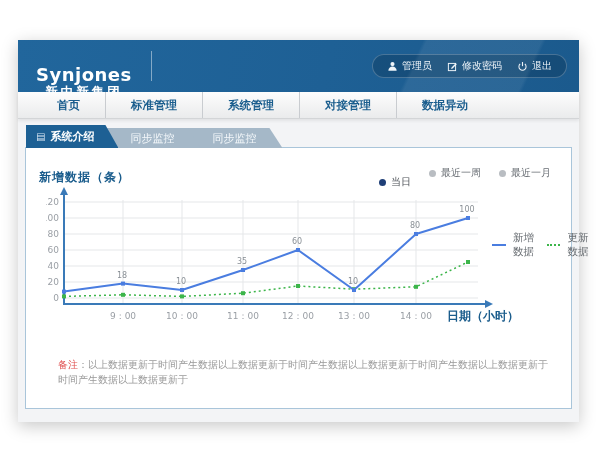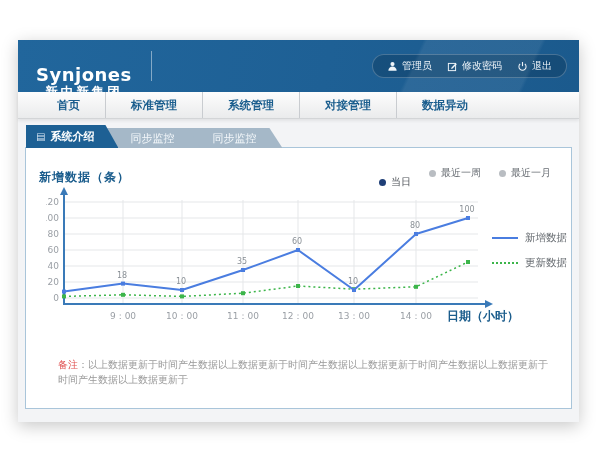--- a/index.html
+++ b/index.html
@@ -39,21 +39,21 @@
   .filter{display:flex;align-items:center;gap:5px;font-size:10px;color:#6a6f75;cursor:pointer;}
   .radio-dot{width:7px;height:7px;border-radius:50%;background:#b9bdc2;}
   .filter.selected .radio-dot{background:#1f3f77;}
   .filter.selected{color:#4a4f55;margin-top:18px;}
 
   .y-label{position:absolute;left:13px;top:21px;font-size:12px;font-weight:bold;color:#1a5c8c;letter-spacing:1px;}
   .x-label{position:absolute;left:421px;top:160px;font-size:12px;font-weight:bold;color:#1a5c8c;}
 
   .chart-svg{position:absolute;left:20px;top:38px;}
 
-  .side-legend{position:absolute;left:466px;top:83px;display:flex;flex-direction:column;gap:11px;}
+  .side-legend{position:absolute;left:466px;top:83px;display:flex;flex-direction:row;gap:11px;}
   .legend-row{display:flex;align-items:center;gap:7px;font-size:10.5px;color:#666b70;cursor:pointer;}
   .legend-line{width:26px;height:0;}
   .legend-line.solid{border-top:2px solid #4a7de0;}
   .legend-line.dotted{border-top:2px dotted #3cb54a;}
 
   .note{position:absolute;left:32px;top:209px;width:492px;font-size:10px;color:#9a9a9a;line-height:1.5;}
   .note-label{color:#e05252;}
 </style>
 </head>
 <body>

